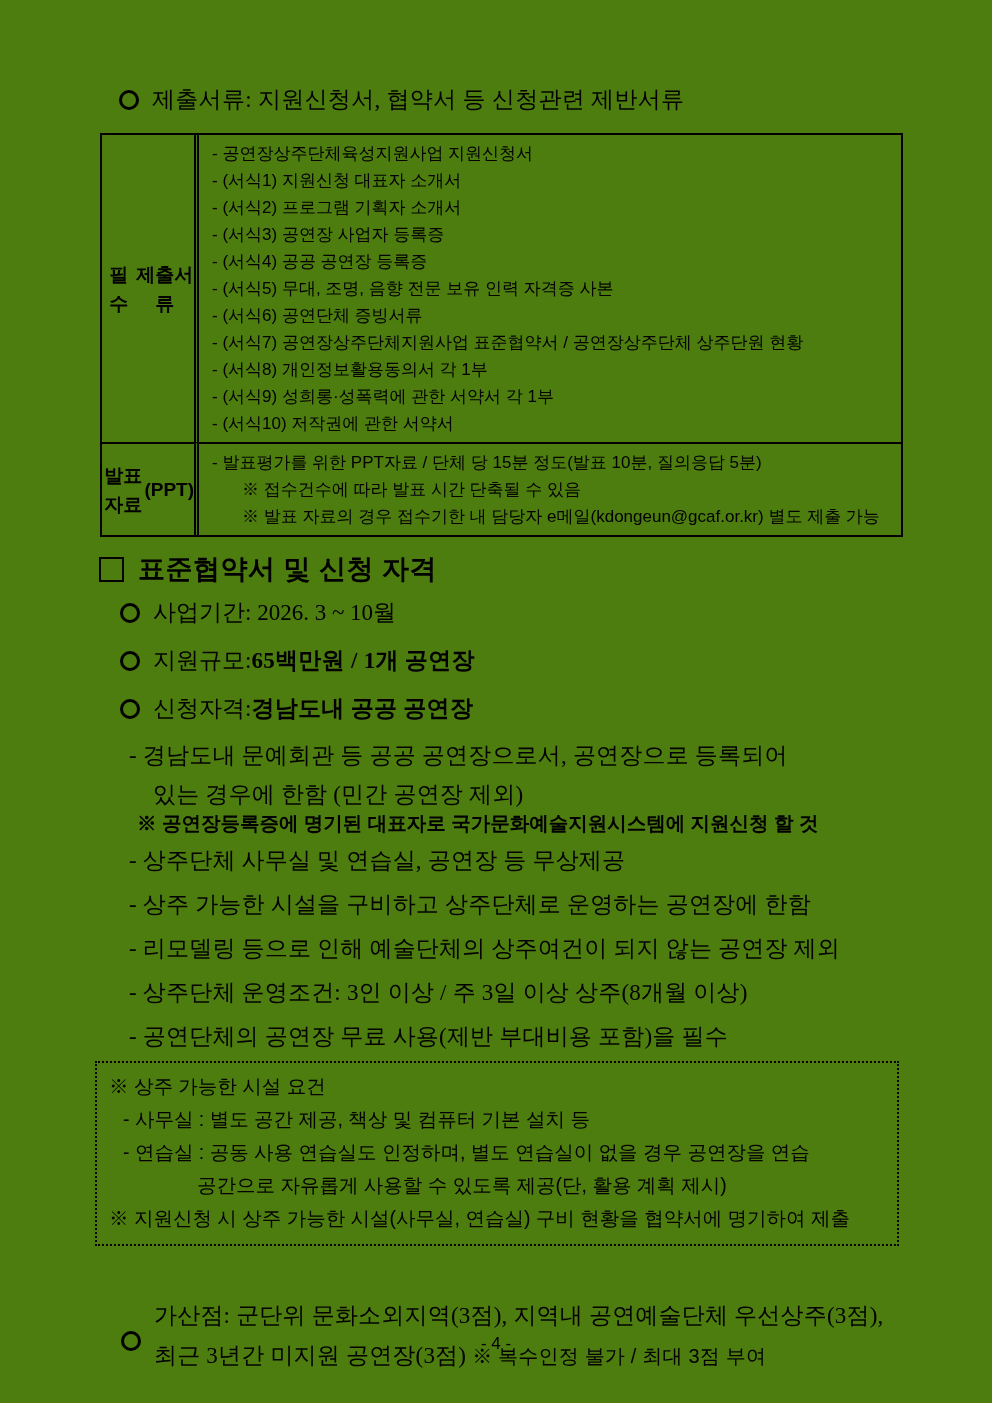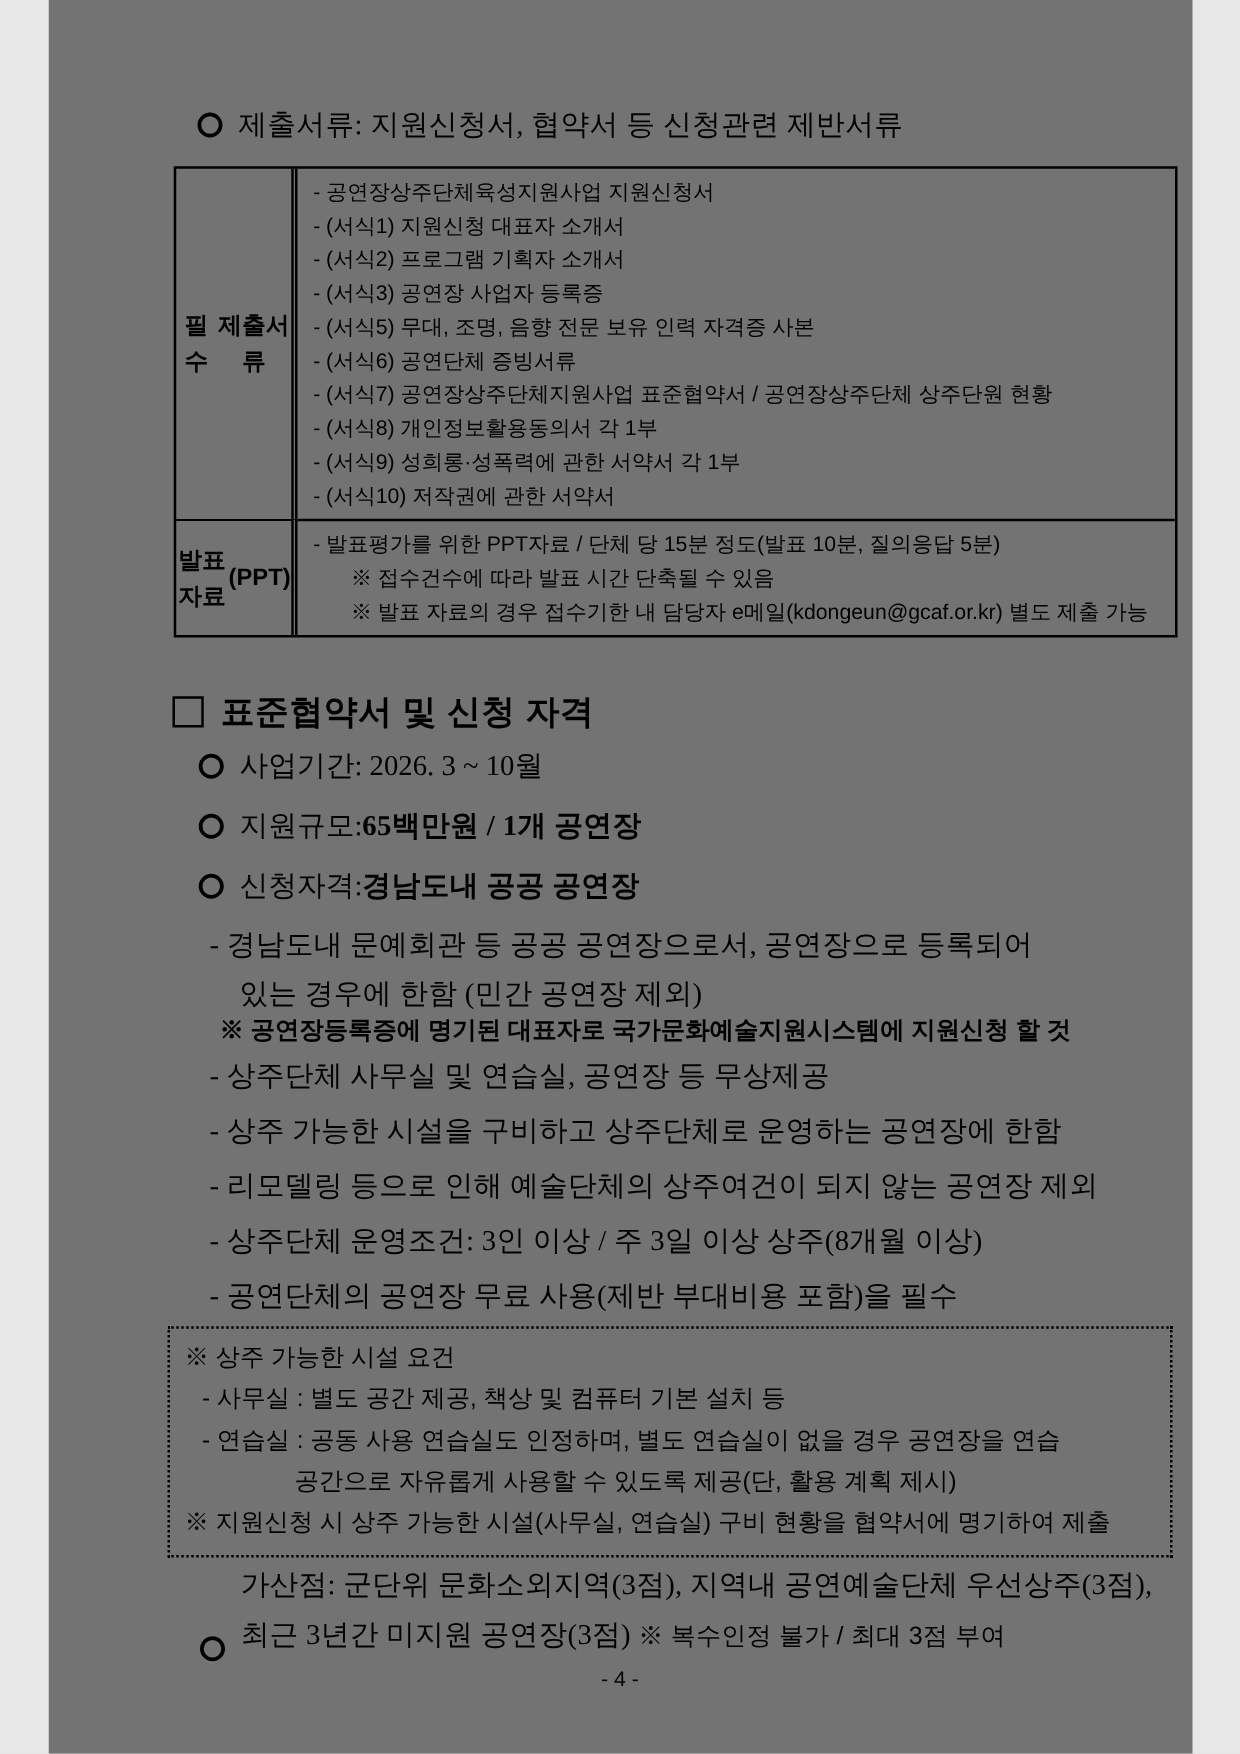--- a/index.html
+++ b/index.html
@@ -1,20 +1,20 @@
 <!DOCTYPE html>
 <html><head>
 <meta charset="utf-8">
 <style>
   html,body{margin:0;padding:0;background:#e8e8e8;}
   .page{
     position:relative;
-    width:915px;height:1403px;
+    width:992px;height:1403px;
     margin:0 auto;
-    background:#737373;
+    background:#4d7c0f;
     color:#000;
     overflow:hidden;
     font-family:"Liberation Serif", serif;
   }
 
   
   .obullet{
     display:inline-block;flex:none;
     width:14px;height:14px;
     border:3px solid #000;border-radius:50%;
@@ -93,22 +93,22 @@
     border:2px dotted #000;box-sizing:border-box;
     padding:7px 6px 9px 12px;
     font-family:"Liberation Sans", sans-serif;
     font-size:19.5px;line-height:33px;
   }
   #notebox .ind1{padding-left:14px;}
   #notebox .ind2{padding-left:88px;}
 
   
   #bonus{
-    position:absolute;left:121px;top:1248px;width:810px;
-    display:flex;align-items:flex-end;
+    position:absolute;left:121px;top:1296px;width:810px;
+    display:flex;align-items:center;
     font-size:23px;line-height:40px;letter-spacing:.2px;
   }
   #bonus .obullet{margin-top:10px;}
   #bonus .gothic-part{
     font-family:"Liberation Sans", sans-serif;
     font-size:20px;
   }
 
   
   #pagenum{
@@ -130,20 +130,21 @@
   <div id="doc-table">
     <div class="hcell">
       <span>필 수</span>
       <span>제출서류</span>
     </div>
     <div class="ccell">
       <div>- 공연장상주단체육성지원사업 지원신청서</div>
       <div>- (서식1) 지원신청 대표자 소개서</div>
       <div>- (서식2) 프로그램 기획자 소개서</div>
       <div>- (서식3) 공연장 사업자 등록증</div>
+      <div>- (서식4) 공공 공연장 등록증</div>
       <div>- (서식5) 무대, 조명, 음향 전문 보유 인력 자격증 사본</div>
       <div>- (서식6) 공연단체 증빙서류</div>
       <div>- (서식7) 공연장상주단체지원사업 표준협약서 / 공연장상주단체 상주단원 현황</div>
       <div>- (서식8) 개인정보활용동의서 각 1부</div>
       <div>- (서식9) 성희롱·성폭력에 관한 서약서 각 1부</div>
       <div>- (서식10) 저작권에 관한 서약서</div>
     </div>
     <div class="hcell row2">
       <span>발표자료</span>
       <span>(PPT)</span>

